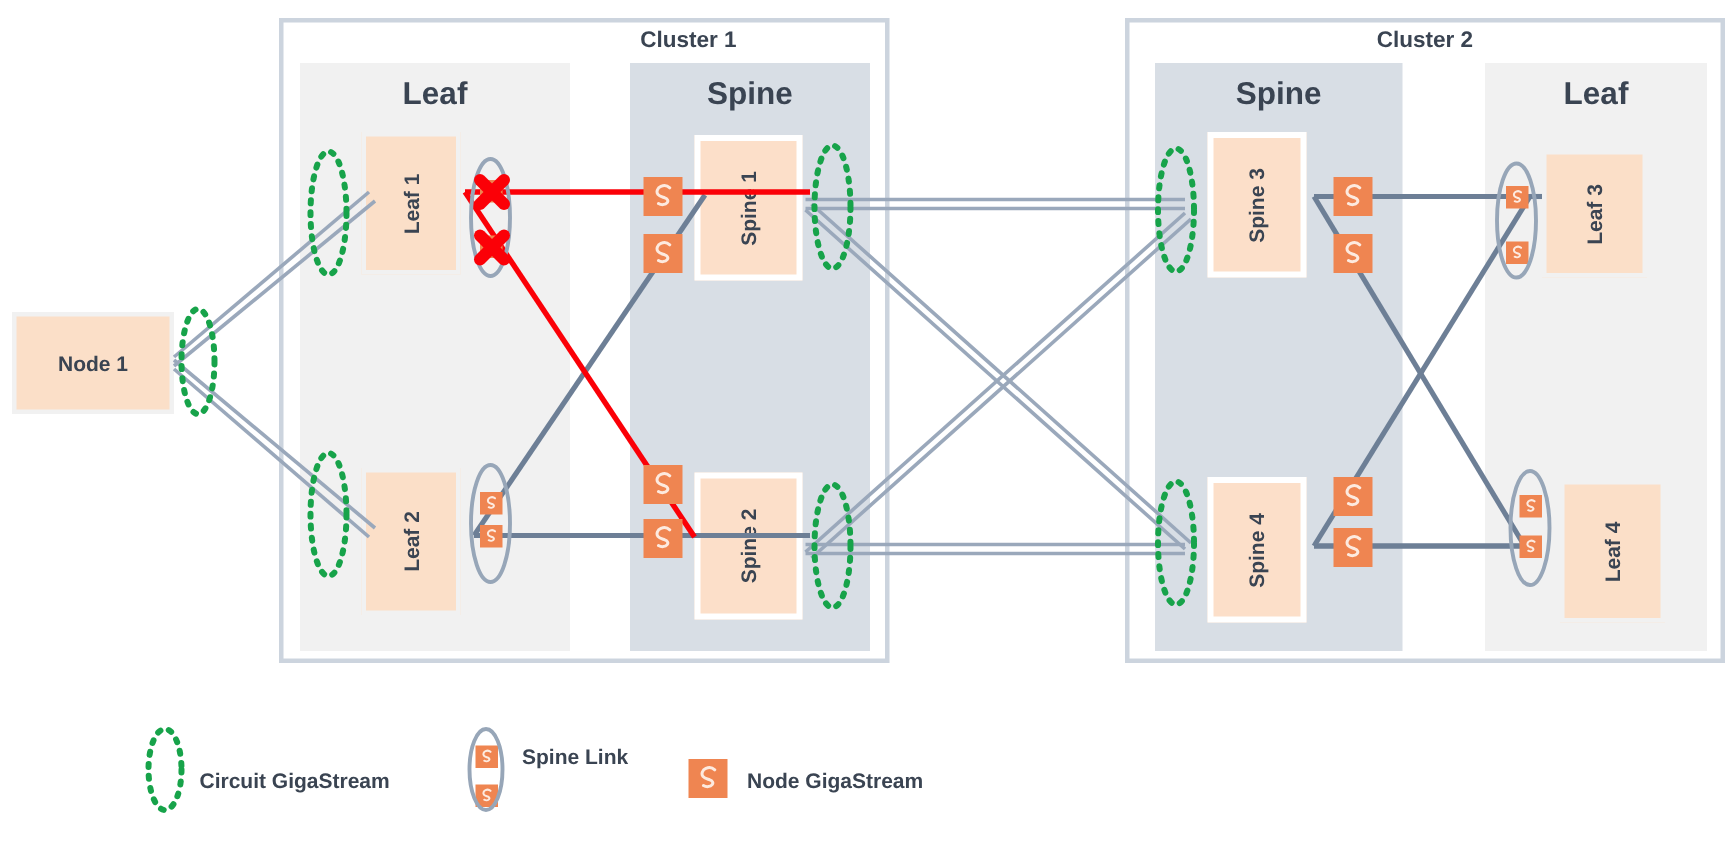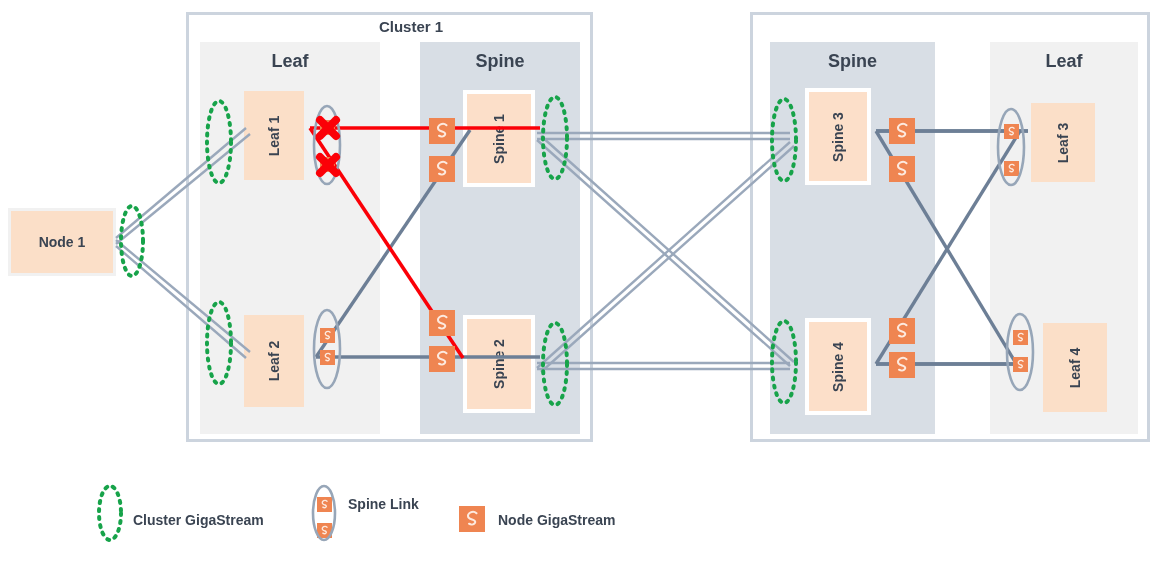--- a/index.html
+++ b/index.html
@@ -7,44 +7,45 @@
   #stage{position:absolute;left:0;top:0;width:1157px;height:561px;}
   svg.layer{position:absolute;left:0;top:0;width:1157px;height:561px;overflow:visible;}
   #edges{z-index:5;}
   #marks{z-index:30;}
 
   .cluster-box{position:absolute;border:3px solid #ccd4de;background:#ffffff;box-sizing:border-box;z-index:1;}
   .cluster-title{position:absolute;font-size:15px;font-weight:bold;color:#3a4452;text-align:center;z-index:2;}
   .panel{position:absolute;box-sizing:border-box;z-index:2;}
   .panel.leaf{background:#f1f1f1;}
   .panel.spine{background:#d8dee5;}
-  .panel-title{position:absolute;font-size:18px;font-weight:bold;color:#3a4452;text-align:center;z-index:3;}
+  .panel-title{position:absolute;font-size:21px;font-weight:bold;color:#3a4452;text-align:center;z-index:3;}
 
   .node{position:absolute;background:#fbdfc8;box-sizing:border-box;z-index:4;display:flex;align-items:center;justify-content:center;}
   .node.framed{border:4px solid #ffffff;background:#fcdfc9;}
   .node.plain{border:3px solid #f1f1f1;}
   .node-label{font-size:14px;font-weight:bold;color:#3a4452;white-space:nowrap;}
   .node-label.vert{transform:rotate(-90deg);}
 
   .sgs{position:absolute;background:#ef8551;z-index:20;display:flex;align-items:center;justify-content:center;}
   .sgs svg{display:block;}
   .sgs-sm{position:absolute;background:#ef8551;z-index:22;display:flex;align-items:center;justify-content:center;}
 
   .legend{position:absolute;z-index:40;}
   .legend-label{position:absolute;font-size:14px;font-weight:bold;color:#3a4452;white-space:nowrap;z-index:41;}
 </style>
 </head>
 <body>
 
 <div id="stage">
 
   <div class="cluster-box" style="left:186px;top:12px;width:407px;height:430px;"></div>
-  <div class="cluster-title" style="left:186px;top:18px;width:450px;">Cluster 1</div>
+  <div class="cluster-title" style="left:186px;top:18px;width:450px;padding-left:48px;">Cluster 1</div>
 
   <div class="cluster-box" style="left:750px;top:12px;width:400px;height:430px;"></div>
+  <div class="cluster-title" style="left:750px;top:18px;width:400px;">Cluster 2</div>
 
   <div class="panel leaf" style="left:200px;top:42px;width:180px;height:392px;"></div>
   <div class="panel-title" style="left:200px;top:51px;width:180px;">Leaf</div>
 
   <div class="panel spine" style="left:420px;top:42px;width:160px;height:392px;"></div>
   <div class="panel-title" style="left:420px;top:51px;width:160px;">Spine</div>
 
   <div class="panel spine" style="left:770px;top:42px;width:165px;height:392px;"></div>
   <div class="panel-title" style="left:770px;top:51px;width:165px;">Spine</div>
 
@@ -238,21 +239,21 @@
   </div>
   <div class="sgs-sm" style="left:1013px;top:357px;width:15px;height:15px;">
     <svg width="9" height="11" viewBox="0 0 16 18">
         <path d="M12.5 3.2C11 1.8 8.6 1.4 6.6 2.3 4.3 3.3 3.3 5.8 4.6 7.6c1 1.4 3 1.7 4.6 2.3 1.7.6 2.6 1.9 1.6 3.2-1.2 1.6-4 1.7-5.8.6" fill="none" stroke="#fdeadf" stroke-width="2.4" stroke-linecap="round"></path>
       </svg>
   </div>
 
   <svg class="legend" style="left:90px;top:483px;width:40px;height:60px;" viewBox="0 0 40 60">
     <ellipse cx="20" cy="30" rx="11" ry="27" fill="none" stroke="#17a34a" stroke-width="4" stroke-linecap="round" stroke-dasharray="2 6"></ellipse>
   </svg>
-  <div class="legend-label" style="left:133px;top:512px;">Cluster GigaStream</div>
+  <div class="legend-label" style="left:133px;top:512px;">Circuit GigaStream</div>
 
   <svg class="legend" style="left:306px;top:483px;width:36px;height:60px;" viewBox="0 0 36 60">
     <ellipse cx="18" cy="30" rx="11" ry="27" fill="none" stroke="#97a6b8" stroke-width="2.6"></ellipse>
   </svg>
   <div class="sgs-sm" style="left:317px;top:497px;width:15px;height:15px;">
     <svg width="9" height="11" viewBox="0 0 16 18">
         <path d="M12.5 3.2C11 1.8 8.6 1.4 6.6 2.3 4.3 3.3 3.3 5.8 4.6 7.6c1 1.4 3 1.7 4.6 2.3 1.7.6 2.6 1.9 1.6 3.2-1.2 1.6-4 1.7-5.8.6" fill="none" stroke="#fdeadf" stroke-width="2.4" stroke-linecap="round"></path>
       </svg>
   </div>
   <div class="sgs-sm" style="left:317px;top:523px;width:15px;height:15px;">

